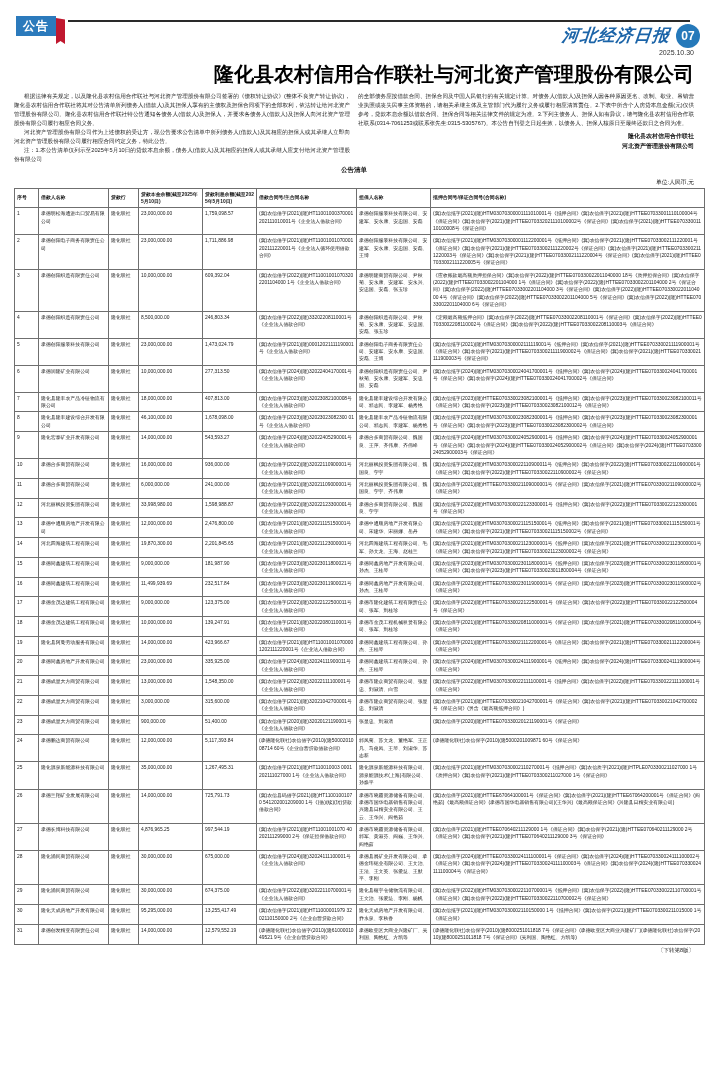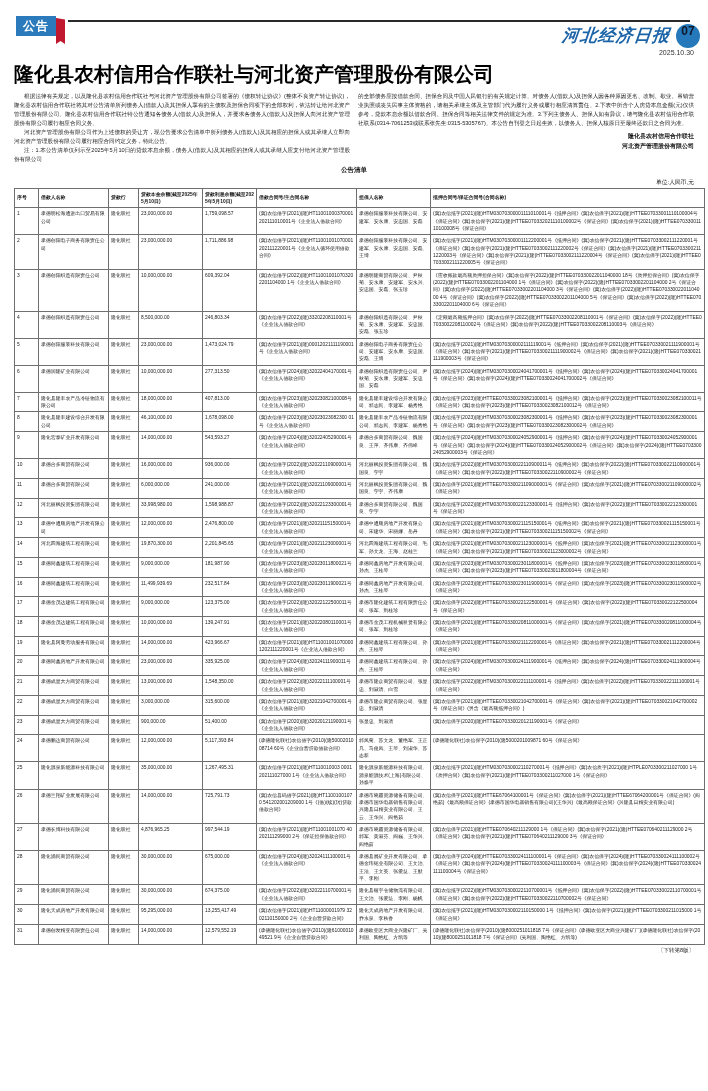--- a/index.html
+++ b/index.html
@@ -38,31 +38,31 @@
   .paper-name{
     position:absolute;right:38px;top:24px;
     color:#1b64a8;font-weight:bold;font-style:italic;
     font-size:17px;letter-spacing:1px;
     transform:skewX(-6deg);
     font-family:"DejaVu Serif","Liberation Serif",serif;
   }
   .page-circle{
     position:absolute;right:8px;top:24px;
     width:24px;height:24px;border-radius:50%;
-    background:#2579ba;color:#0f172a;
+    background:#2579ba;color:#ffffff;
     font-weight:bold;font-size:12px;
-    display:flex;align-items:flex-start;justify-content:center;
+    display:flex;align-items:center;justify-content:center;
   }
   .issue-date{
     position:absolute;right:14px;top:49px;
     font-size:7px;color:#333;
   }
   
   .title{
-    margin:4px 14px 0 14px;text-align:left;
+    margin:4px 14px 0 14px;text-align:right;
     font-weight:bold;color:#000;
     font-size:20px;line-height:1.25;
     font-family:"Liberation Sans","DejaVu Sans",sans-serif;
   }
   
   .intro{
     display:flex;gap:8px;
     margin:5px 14px 0 14px;
   }
   .intro-col{width:50%;}

